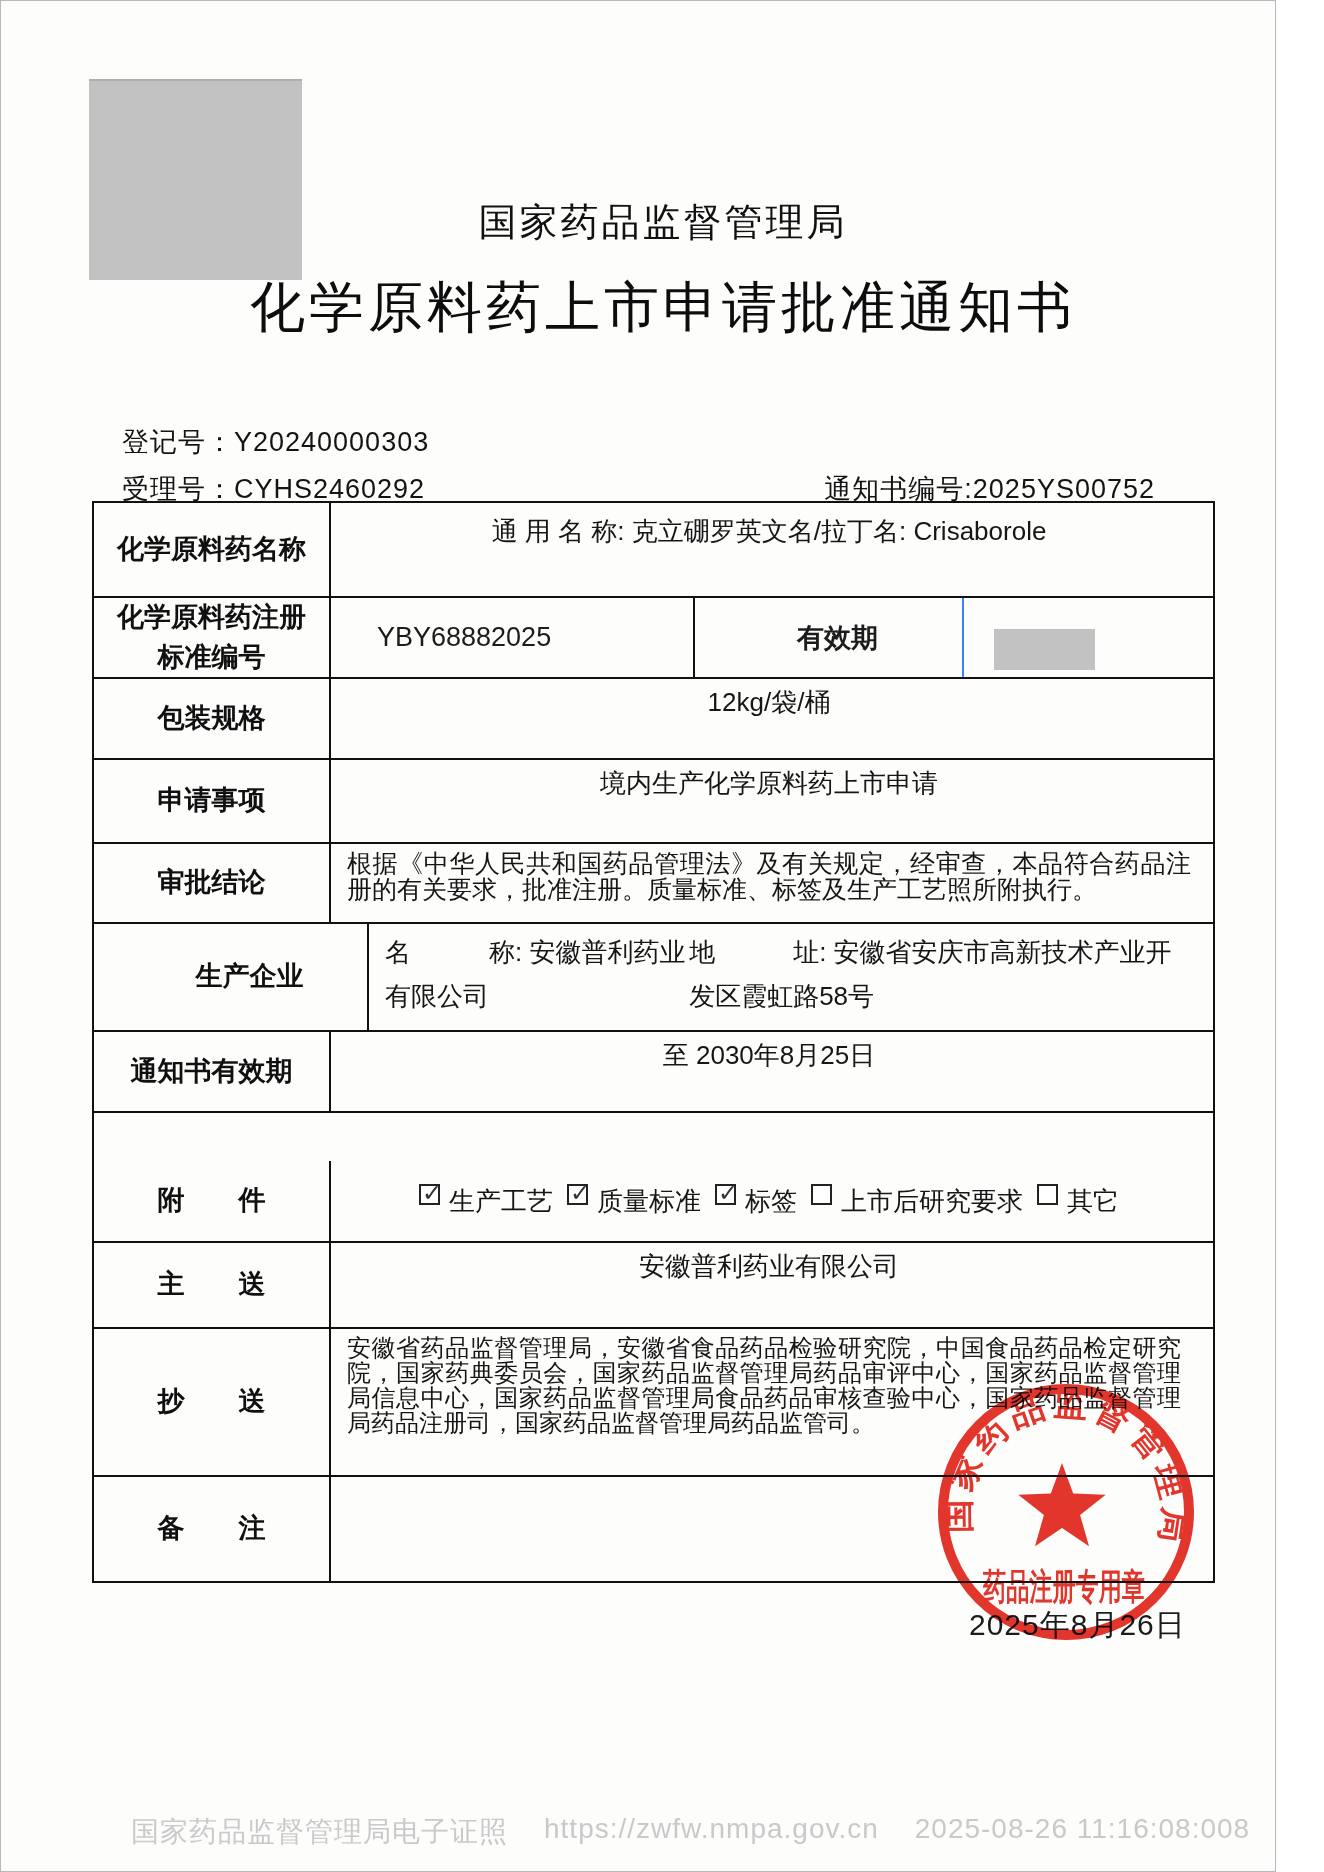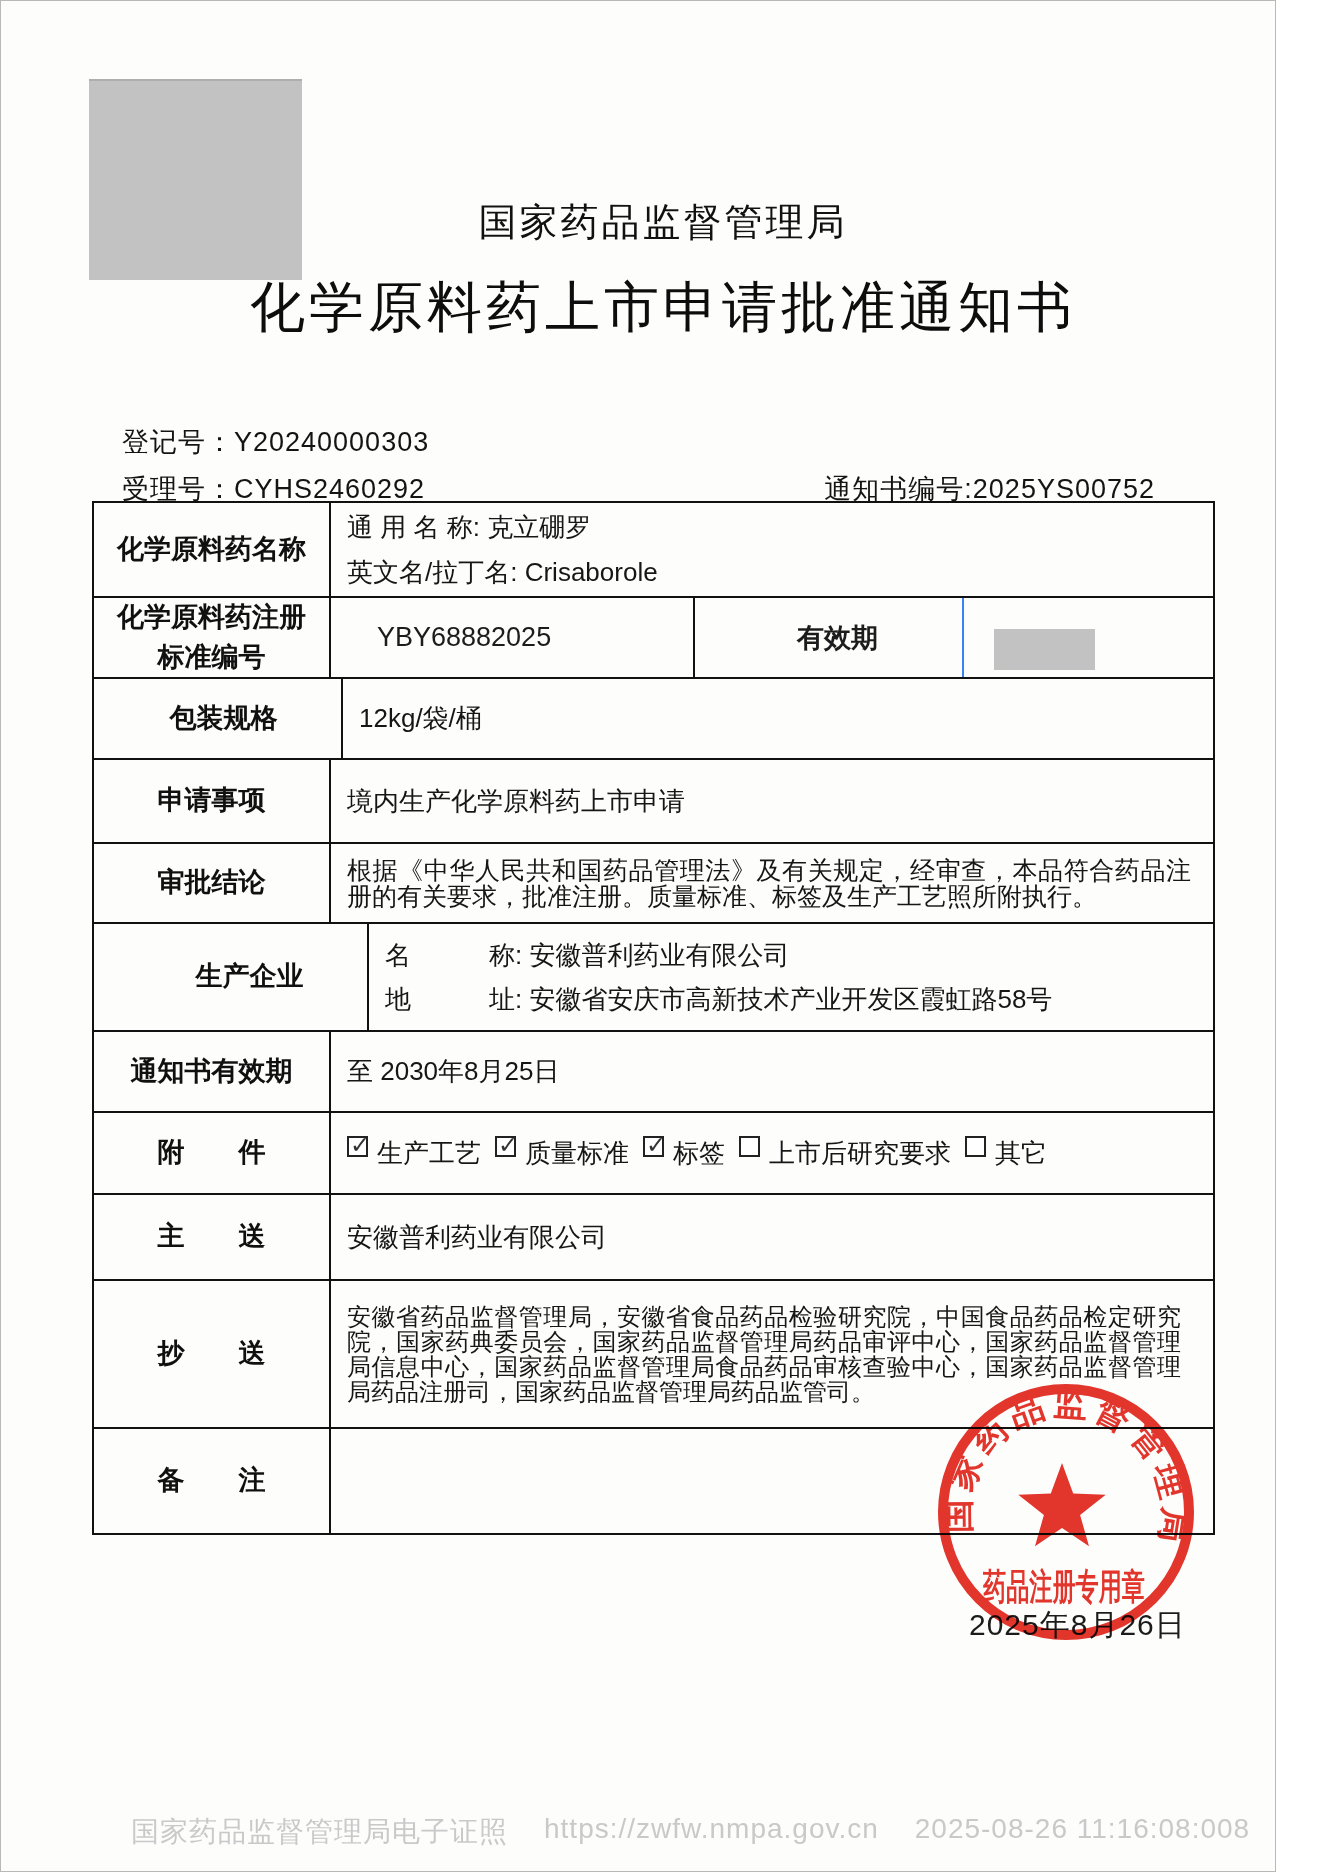--- a/index.html
+++ b/index.html
@@ -38,21 +38,21 @@
   }
   .t-row{display:flex;border-bottom:2px solid #111;box-sizing:border-box;}
   .t-row:last-child{border-bottom:none;}
   .label-cell{
     width:237px;flex:0 0 237px;border-right:2px solid #111;box-sizing:border-box;
     display:flex;align-items:center;justify-content:center;text-align:center;
     font-weight:bold;font-size:27px;line-height:1.45;color:#101010;
     white-space:pre-line;
   }
   .content-cell{
-    flex:1;display:flex;flex-direction:column;justify-content:center;
+    flex:1;display:flex;flex-direction:row;justify-content:center;
     padding:6px 22px 6px 16px;font-size:26px;color:#161616;box-sizing:border-box;
   }
   .content-cell .line{line-height:1.7;}
   .sub-cell{display:flex;align-items:center;box-sizing:border-box;}
   .std-val{flex:0 0 346px;border-right:2px solid #111;padding-left:28px;font-size:27px;}
   .validity-label{flex:0 0 251px;border-right:2px solid #3b82f6;justify-content:center;font-weight:bold;font-size:27px;}
   .validity-cell{flex:1;position:relative;}
   .validity-redact{position:absolute;left:12px;top:31px;width:101px;height:41px;background:#c2c2c2;}
   .small-text{font-size:25px;line-height:26px;text-align:justify;}
   .cc-text{font-size:24px;line-height:25px;text-align:justify;padding-right:10px;}
@@ -115,21 +115,21 @@
     <div class="t-row" style="height:81px;gap:18px;">
       <div class="label-cell">化学原料药注册
 标准编号</div>
       <div class="sub-cell std-val">YBY68882025</div>
       <div class="sub-cell validity-label">有效期</div>
       <div class="sub-cell validity-cell">
         <div class="validity-redact"></div>
       </div>
     </div>
 
-    <div class="t-row" style="height:81px;padding-left:12px;">
+    <div class="t-row" style="height:81px;">
       <div class="label-cell">包装规格</div>
       <div class="content-cell">12kg/袋/桶</div>
     </div>
 
     <div class="t-row" style="height:84px;">
       <div class="label-cell">申请事项</div>
       <div class="content-cell">境内生产化学原料药上市申请</div>
     </div>
 
     <div class="t-row" style="height:80px;">
@@ -145,21 +145,21 @@
         <div class="line"><span>名　　　称: </span><span>安徽普利药业有限公司</span></div>
         <div class="line"><span>地　　　址: </span><span>安徽省安庆市高新技术产业开发区霞虹路58号</span></div>
       </div>
     </div>
 
     <div class="t-row" style="height:81px;">
       <div class="label-cell">通知书有效期</div>
       <div class="content-cell">至 2030年8月25日</div>
     </div>
 
-    <div class="t-row" style="height:82px;">
+    <div class="t-row" style="height:82px;margin-top:48px;">
       <div class="label-cell">附　　件</div>
       <div class="content-cell">
         <div class="att-wrap">
           <span class="att-item">
               <span class="cb-box checked"></span>
               <span>生产工艺</span>
             </span>
           <span class="att-item">
               <span class="cb-box checked"></span>
               <span>质量标准</span>

